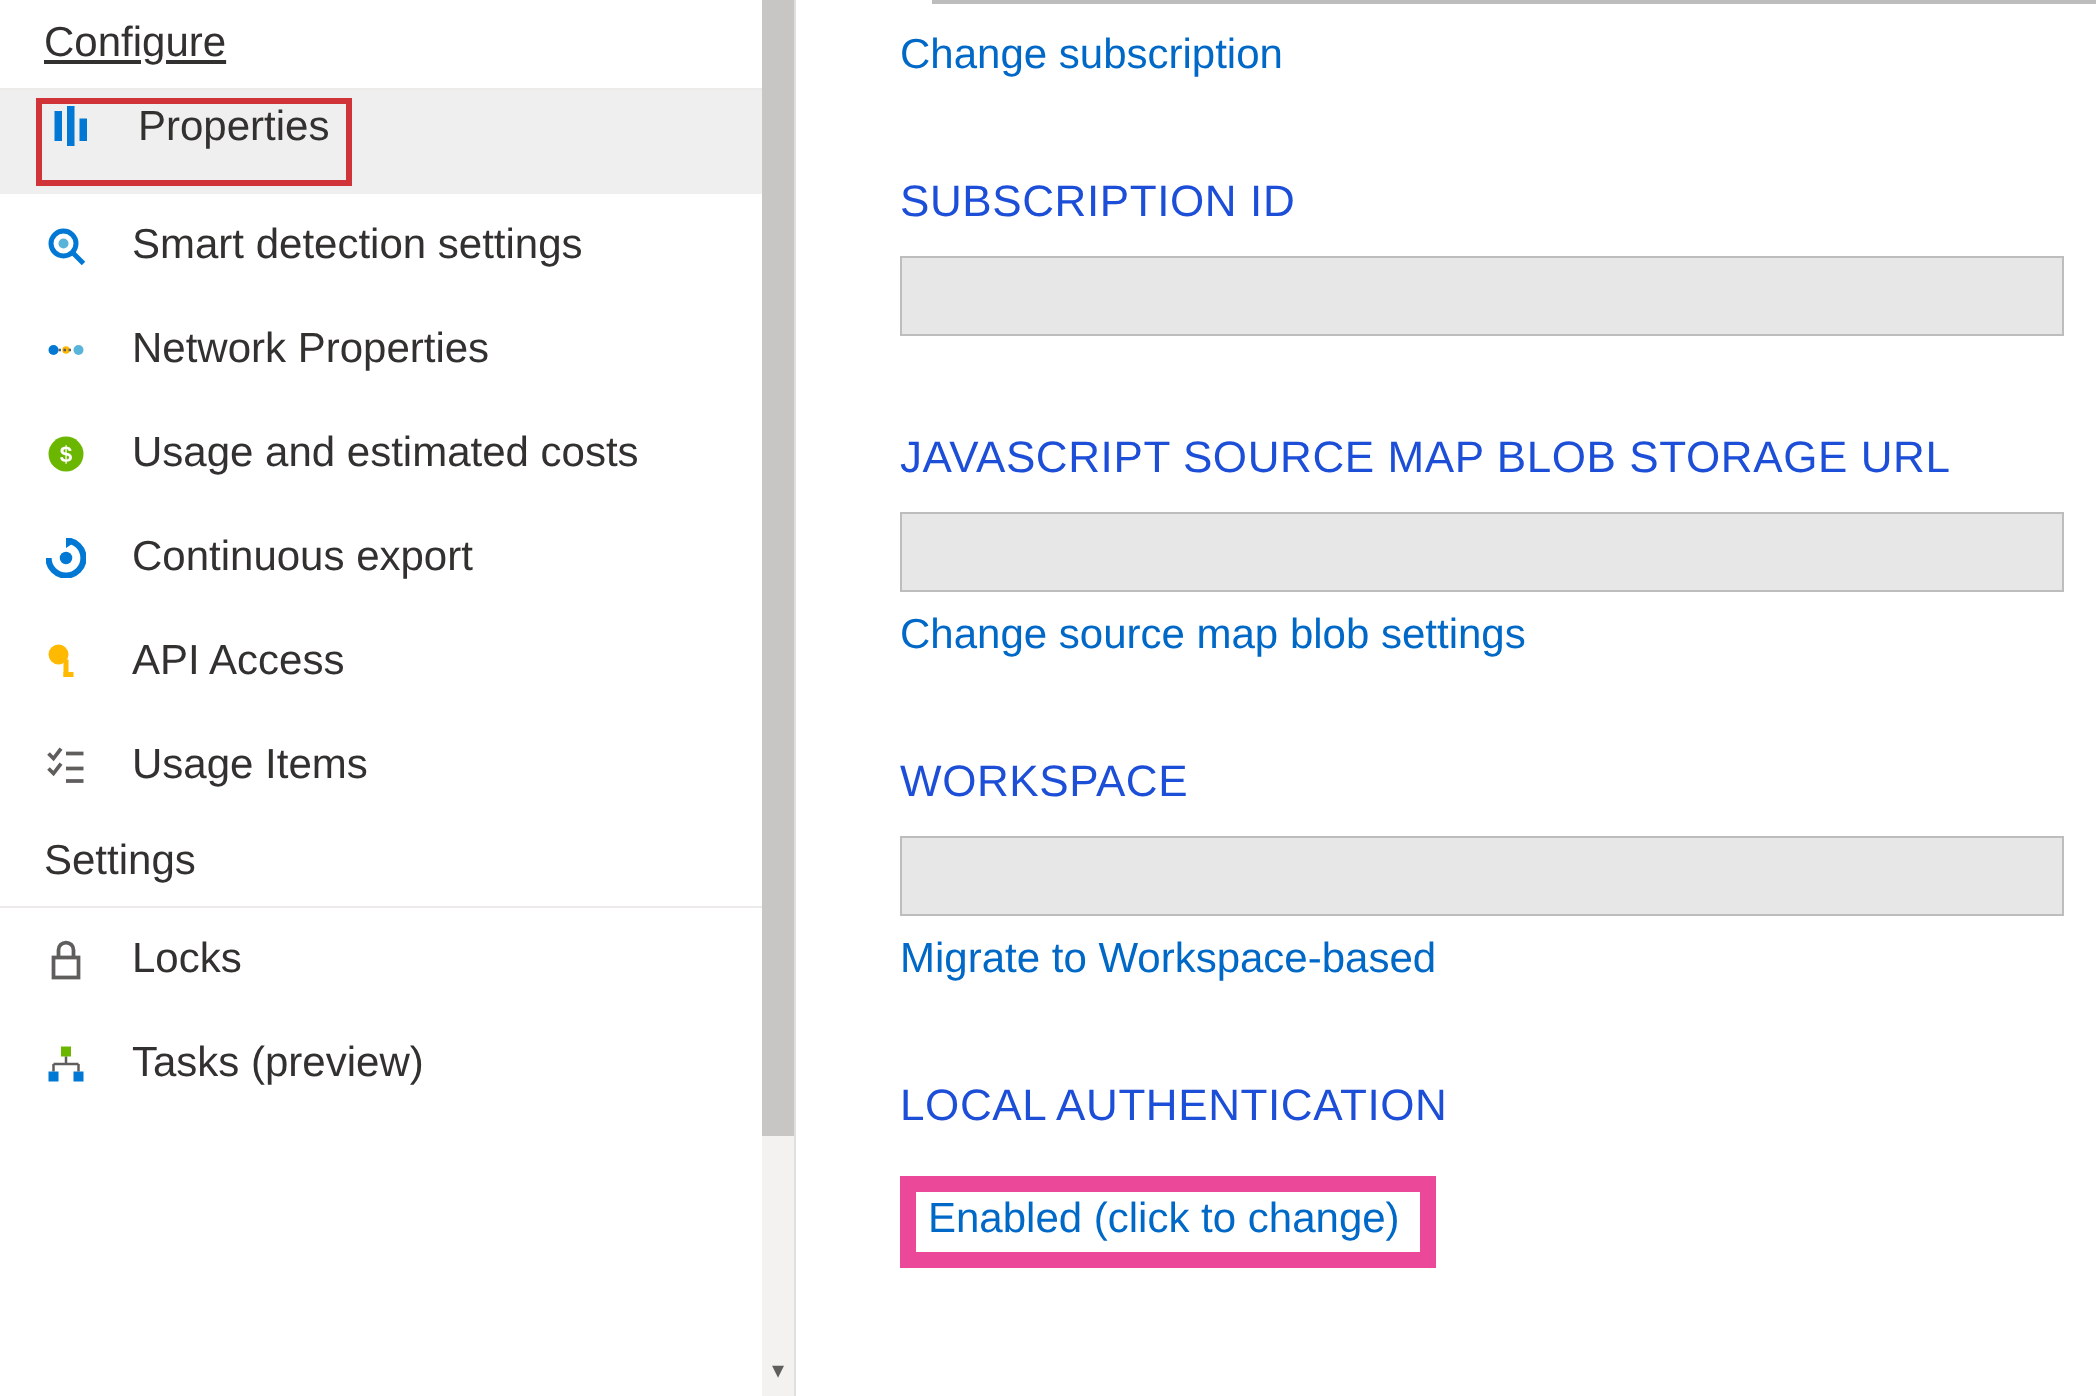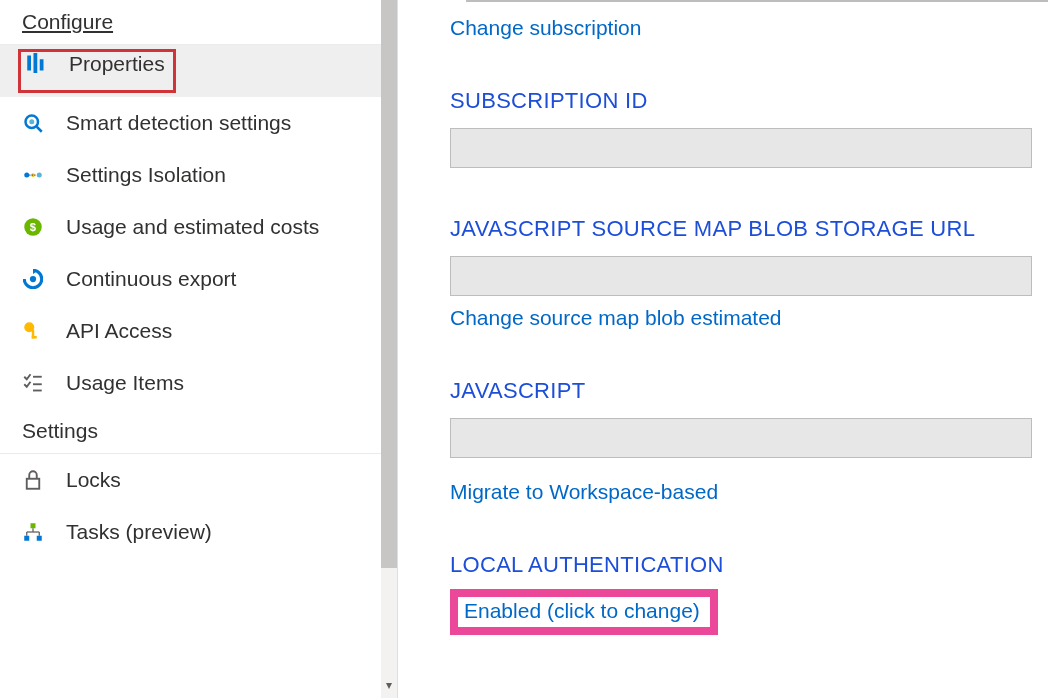--- a/index.html
+++ b/index.html
@@ -171,21 +171,21 @@
 
     <div class="nav-item">
       <span class="nav-icon">
         <svg viewBox="0 0 16 16" width="20" height="20">
             <circle cx="3" cy="8" r="2" fill="#0078d4"></circle>
             <circle cx="13" cy="8" r="2" fill="#59b4d9"></circle>
             <circle cx="8" cy="8" r="1.5" fill="#ffb900"></circle>
             <line x1="5" y1="8" x2="11" y2="8" stroke="#605e5c" stroke-dasharray="1 1"></line>
           </svg>
       </span>
-      <span class="nav-label">Settings Isolation</span>
+      <span class="nav-label">Network Properties</span>
     </div>
 
     <div class="nav-item">
       <span class="nav-icon">
         <svg viewBox="0 0 16 16" width="20" height="20">
             <circle cx="8" cy="8" r="7" fill="#6bb700"></circle>
             <text x="8" y="11" font-size="9" text-anchor="middle" fill="#fff" font-weight="bold">$</text>
           </svg>
       </span>
       <span class="nav-label">Usage and estimated costs</span>
@@ -262,30 +262,30 @@
 
     <div class="field-group">
       <div class="field-label">SUBSCRIPTION ID</div>
       <div class="field-input"></div>
     </div>
 
     <div class="field-group">
       <div class="field-label">JAVASCRIPT SOURCE MAP BLOB STORAGE URL</div>
       <div class="field-input"></div>
       <div class="link-row" style="margin-top:10px">
-        <span class="link">Change source map blob estimated</span>
+        <span class="link">Change source map blob settings</span>
       </div>
     </div>
 
     <div class="field-group">
-      <div class="field-label">JAVASCRIPT</div>
+      <div class="field-label">WORKSPACE</div>
       <div class="field-input"></div>
-      <div class="link-row" style="margin-top:22px">
+      <div class="link-row" style="margin-top:10px">
         <span class="link">Migrate to Workspace-based</span>
       </div>
     </div>
 
     <div class="field-group">
-      <div class="field-label" style="margin-bottom:11px">LOCAL AUTHENTICATION</div>
+      <div class="field-label" style="margin-bottom:22px">LOCAL AUTHENTICATION</div>
       <span class="link local-auth-link">Enabled (click to change)</span>
     </div>
   </div>
 </div>
 
 </body></html>

